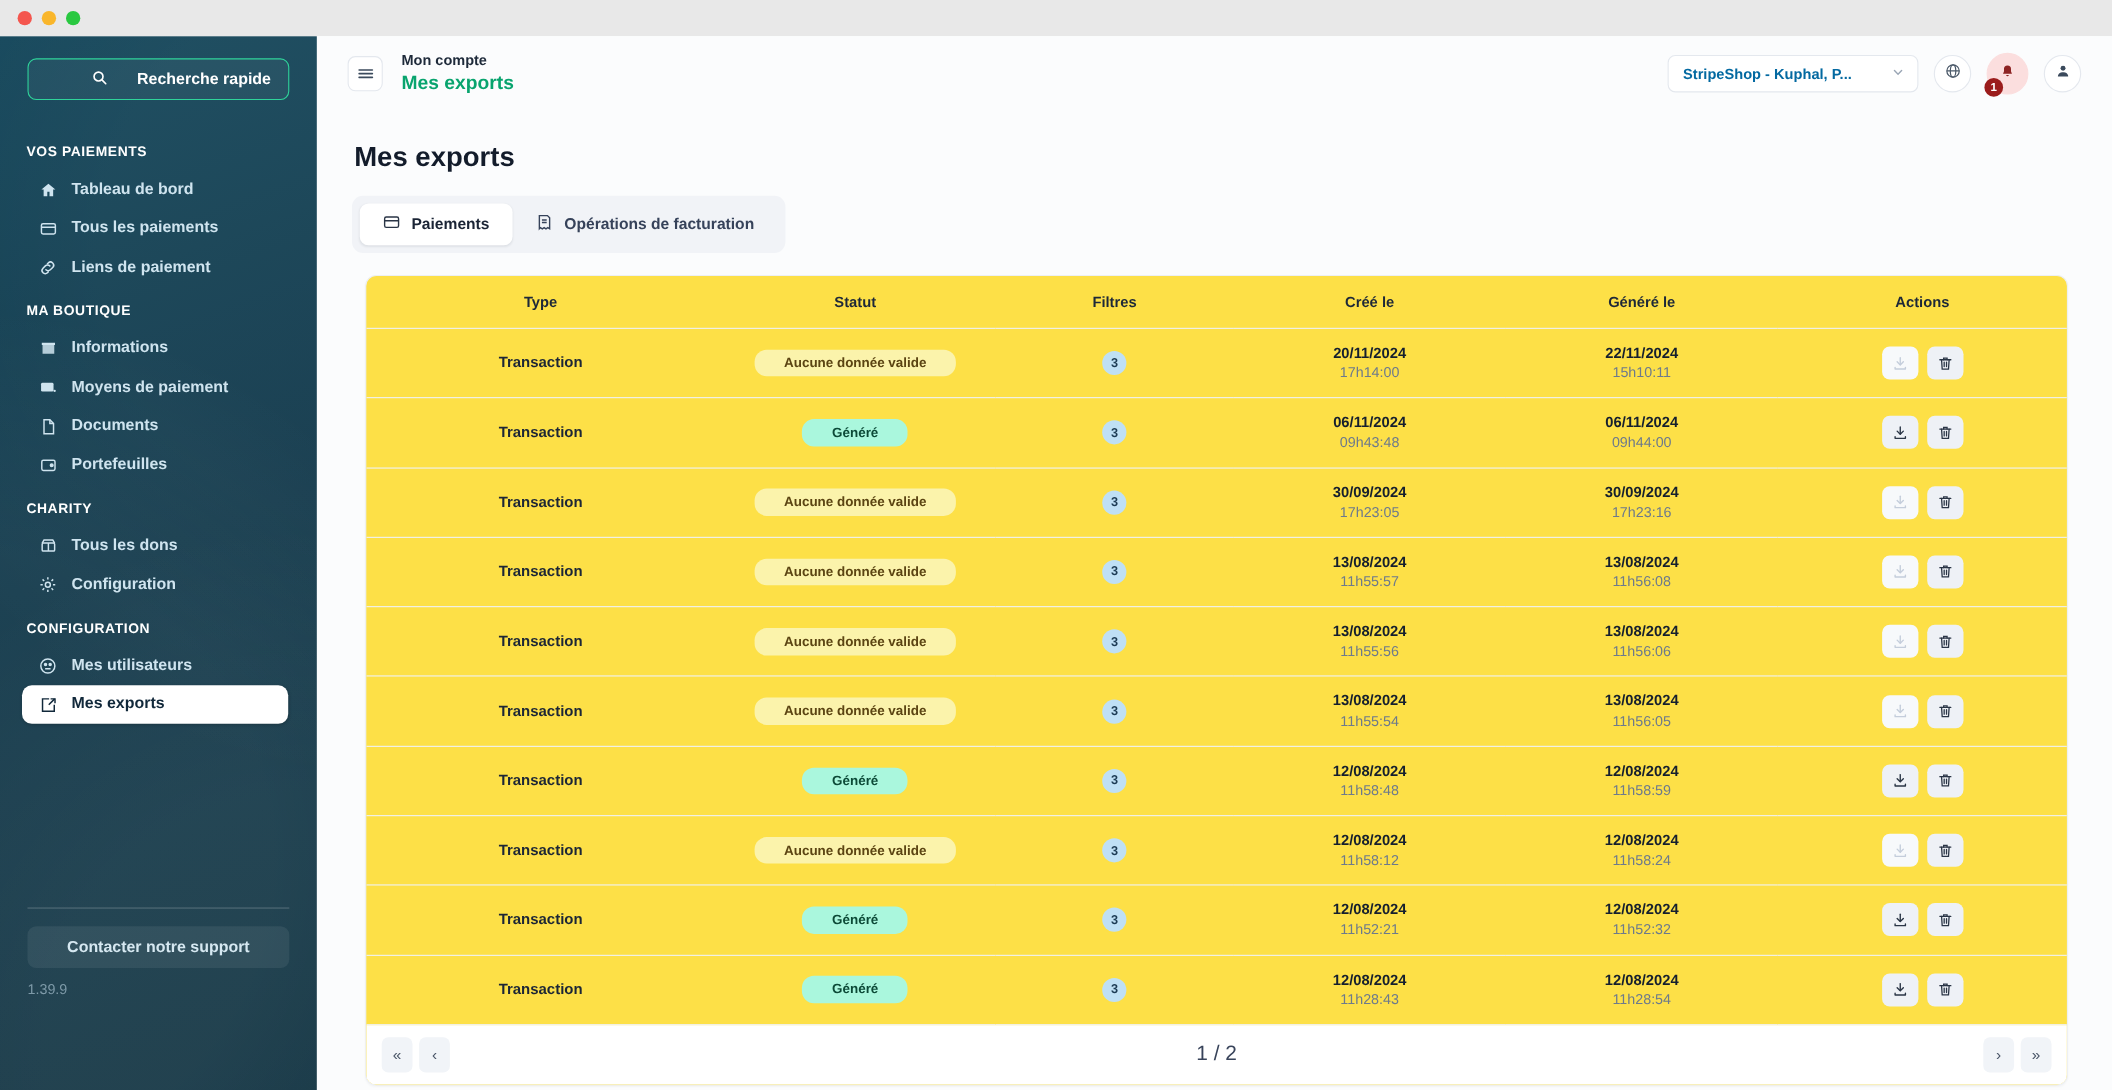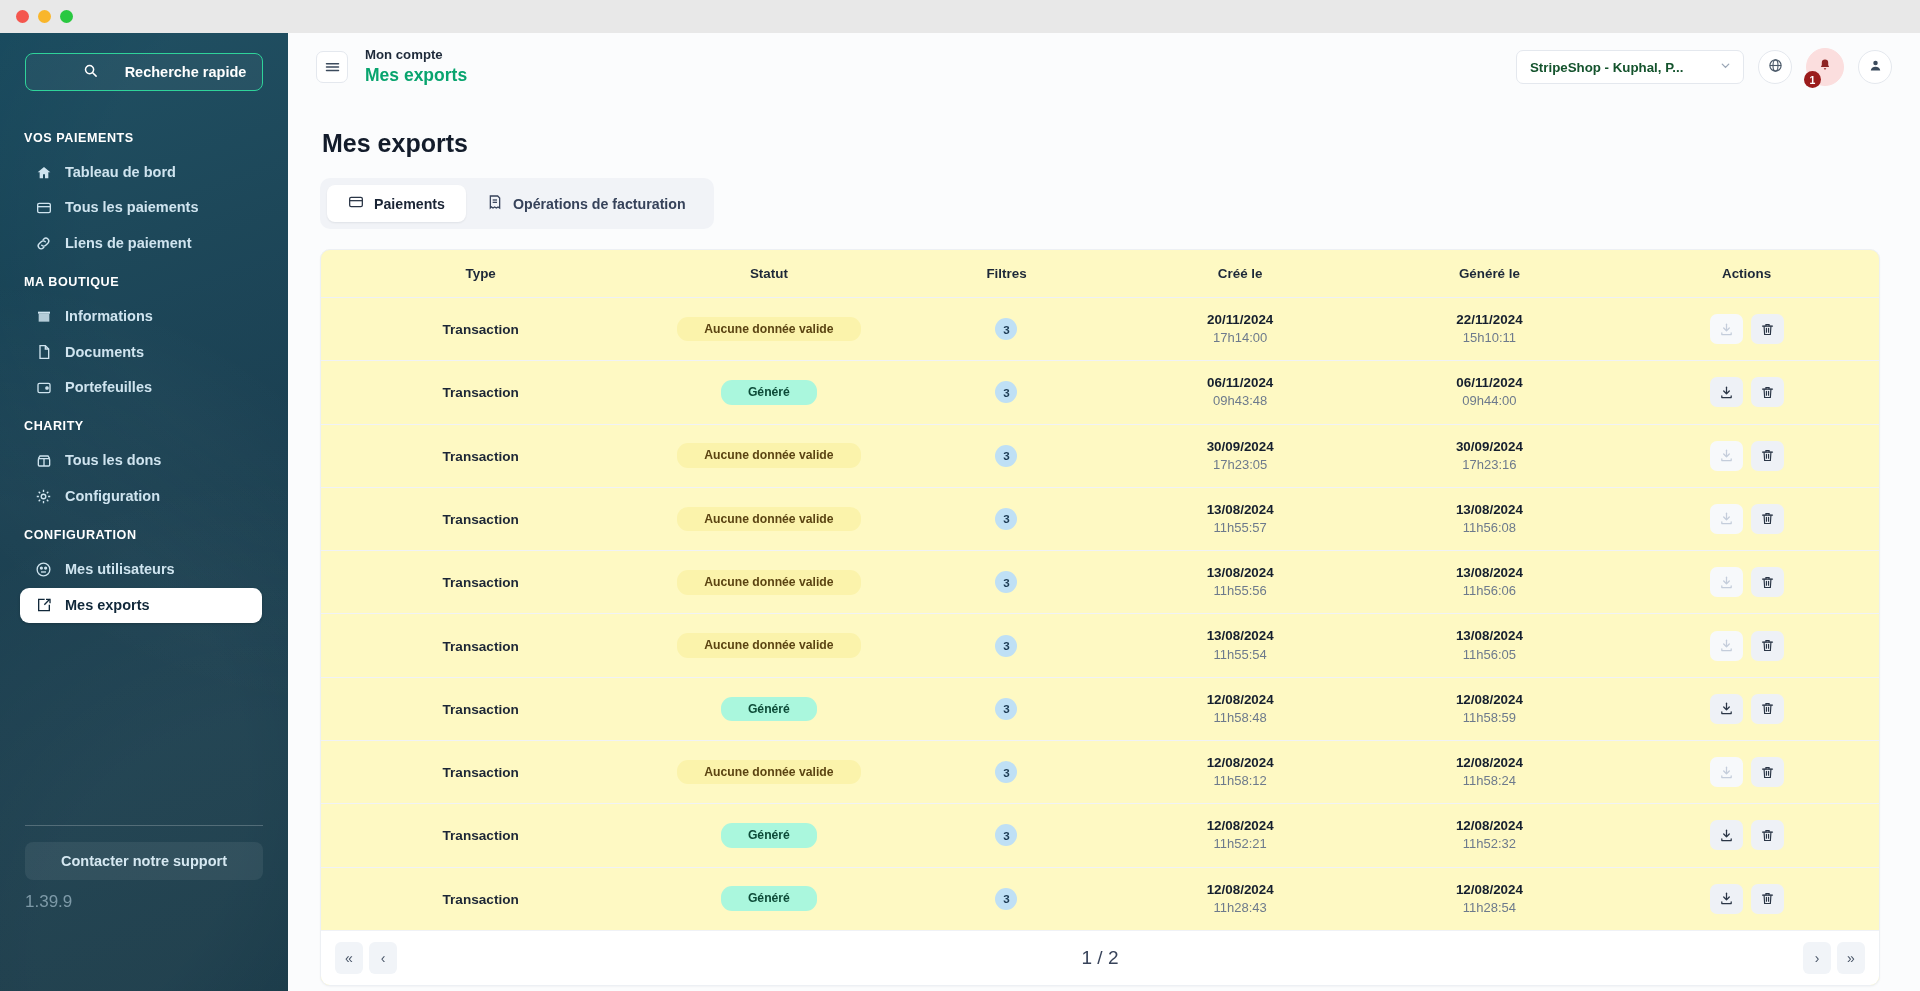--- a/index.html
+++ b/index.html
@@ -109,21 +109,21 @@
   .support-btn {
     margin: 16px 25px 0 25px;
     height: 38px; border-radius: 8px;
     background: rgba(255,255,255,.07);
     display: flex; align-items: center; justify-content: center;
     color: #d6e8f1; font-size: 14.5px; font-weight: 700;
     cursor: pointer;
   }
   .version {
     padding: 12px 0 0 25px;
-    font-size: 17px; color: #7e9aa8;
+    font-size: 13px; color: #7e9aa8;
   }
 
   
   .main {
     flex: 1 1 auto; min-width: 0;
     display: flex; flex-direction: column;
     background: #fbfcfd;
   }
   .topbar {
     height: 68px; flex: 0 0 68px;
@@ -140,21 +140,21 @@
   .crumbs { margin-left: 17px; line-height: 1.25; }
   .crumb-top { font-size: 13.2px; font-weight: 700; color: #1e2a3a; }
   .crumb-cur { font-size: 17.5px; font-weight: 700; color: #08a46e; margin-top: 2px; }
 
   .topbar-right { margin-left: auto; display: flex; align-items: center; gap: 14px; }
   .org-select {
     width: 228px; height: 34px;
     border: 1px solid #e4e8ee; border-radius: 7px; background: #fff;
     display: flex; align-items: center;
     padding: 0 11px 0 13px;
-    font-size: 13.3px; font-weight: 700; color: #14532d;
+    font-size: 13.3px; font-weight: 700; color: #0369a1;
     cursor: pointer;
   }
   .org-select .chev { margin-left: auto; color: #9aa6b5; }
   .round-btn {
     width: 34px; height: 34px; border-radius: 50%;
     border: 1px solid #e4e8ee; background: #fff;
     display: flex; align-items: center; justify-content: center;
     cursor: pointer; position: relative; flex: 0 0 34px;
     color: #3b4a5c;
   }
@@ -185,25 +185,26 @@
   .tab {
     display: flex; align-items: center; gap: 10px;
     padding: 9px 21px; border-radius: 8px;
     font-size: 14.2px; font-weight: 700; color: #36425a;
     cursor: pointer;
   }
   .tab.active { background: #fff; box-shadow: 0 1px 2px rgba(16,24,40,.08); color: #1a2435; }
 
   
   .card {
-    background: #fef9c3;
+    background: #fde047;
     border: 1px solid #edf0f4;
     border-radius: 10px;
     box-shadow: 0 1px 2px rgba(16,24,40,.04);
     overflow: hidden;
+    margin-left: 12px;
   }
   table { width: 100%; border-collapse: collapse; table-layout: fixed; }
   thead th {
     font-size: 13.4px; font-weight: 700; color: #1d2838;
     padding: 16px 0;
     border-bottom: 1px solid #eef1f5;
     text-align: center;
   }
   tbody td {
     padding: 13px 0;
@@ -319,20 +320,29 @@
 
       <div class="nav-section">MA BOUTIQUE</div>
       <div class="nav-item">
         <span class="ic">
           <svg width="16" height="16" viewBox="0 0 24 24" fill="#cfe4ef">
               <path d="M4 7h16v12H4z" opacity=".85"></path>
               <path d="M3 4h18v3H3z"></path>
             </svg>
         </span>
         <span>Informations</span>
+      </div>
+      <div class="nav-item">
+        <span class="ic">
+          <svg width="16" height="16" viewBox="0 0 24 24" fill="#cfe4ef">
+              <rect x="2" y="6" width="17" height="12" rx="2"></rect>
+              <circle cx="20.5" cy="17" r="1.6"></circle>
+            </svg>
+        </span>
+        <span>Moyens de paiement</span>
       </div>
       <div class="nav-item">
         <span class="ic">
           <svg width="16" height="16" viewBox="0 0 24 24" fill="none" stroke="#cfe4ef" stroke-width="2">
               <path d="M6 2.5h8l5 5V21.5H6z"></path>
               <path d="M14 2.5v5h5"></path>
             </svg>
         </span>
         <span>Documents</span>
       </div>

